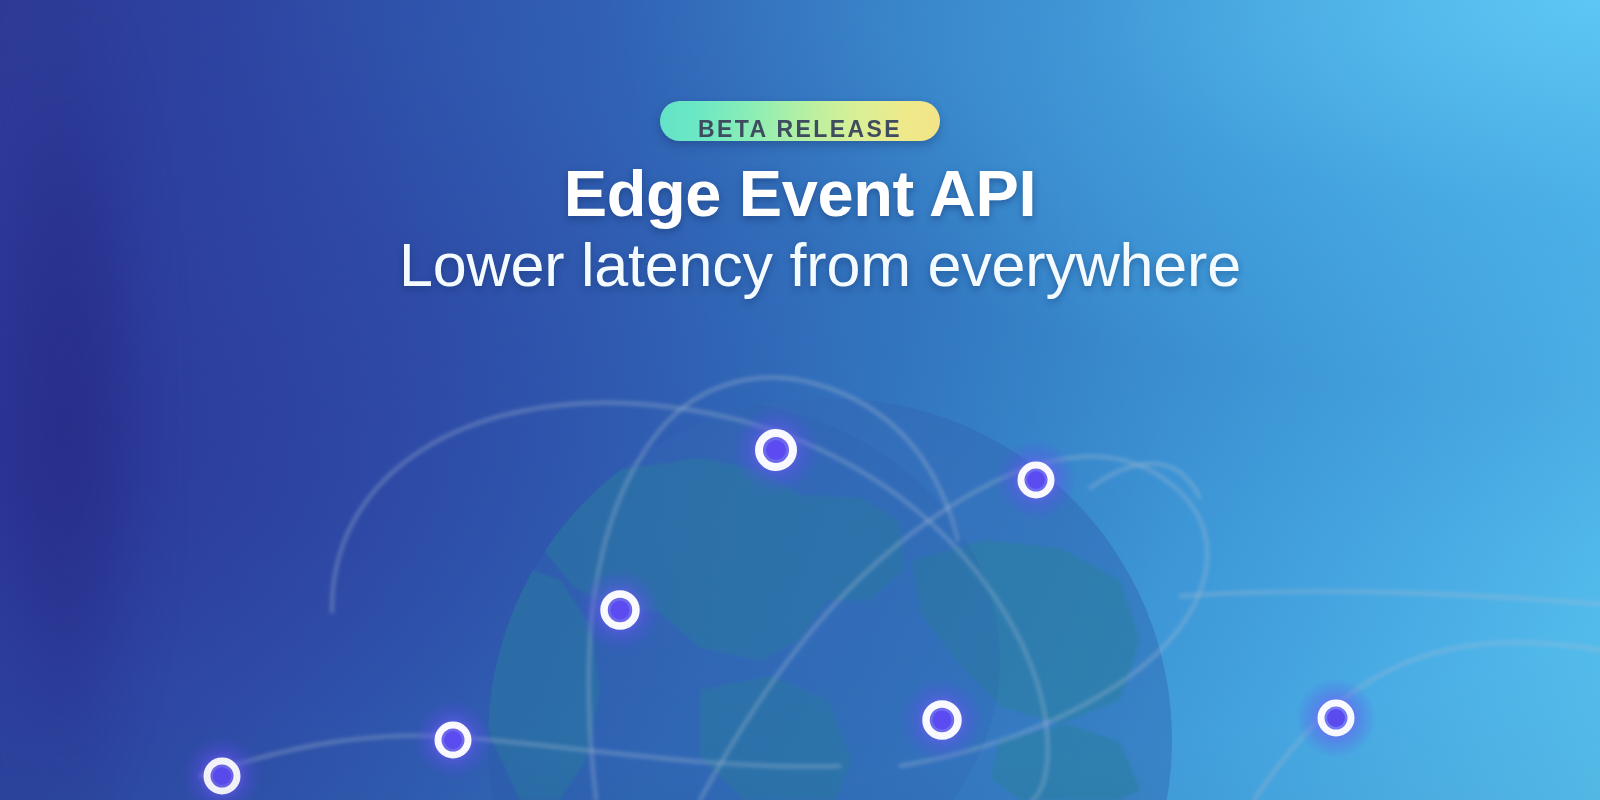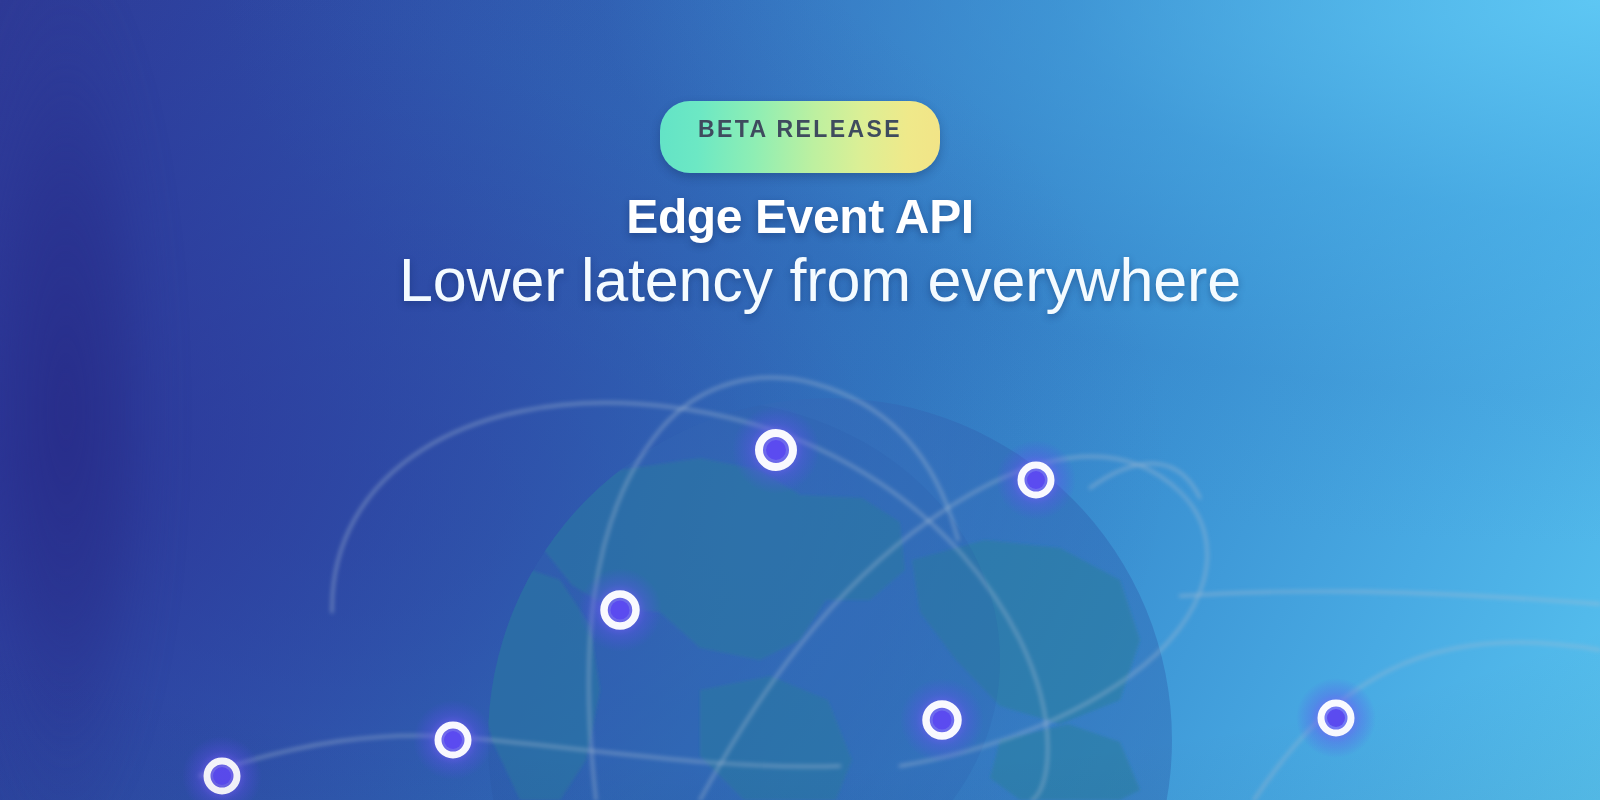--- a/index.html
+++ b/index.html
@@ -84,40 +84,40 @@
     position: absolute;
     left: 0;
     top: 0;
     width: 1600px;
     text-align: center;
   }
   .badge {
     display: inline-block;
     margin-top: 101px;
     padding: 0 38px;
-    height: 72px;
+    height: 40px;
     line-height: 57px;
     border-radius: 30px;
     background: linear-gradient(93deg,
        #63e3c6 0%,
        #6ce8c4 14%,
        #8eeeb4 34%,
        #bdf0a0 55%,
        #dcef95 72%,
        #efe98a 88%,
        #f2e487 100%);
     color: #3f4b5e;
     font-size: 23px;
     font-weight: bold;
     letter-spacing: 2.4px;
     box-shadow: 0 4px 10px rgba(16,36,80,0.30);
   }
   .title {
     margin: 20px 0 0 0;
-    font-size: 48px;
+    font-size: 65px;
     font-weight: bold;
     color: #ffffff;
     letter-spacing: -0.4px;
     text-shadow: 0 3px 7px rgba(16,40,92,0.42);
     line-height: 1.02;
   }
   .subtitle {
     margin: 6px 0 0 0;
     font-size: 61px;
     font-weight: normal;

